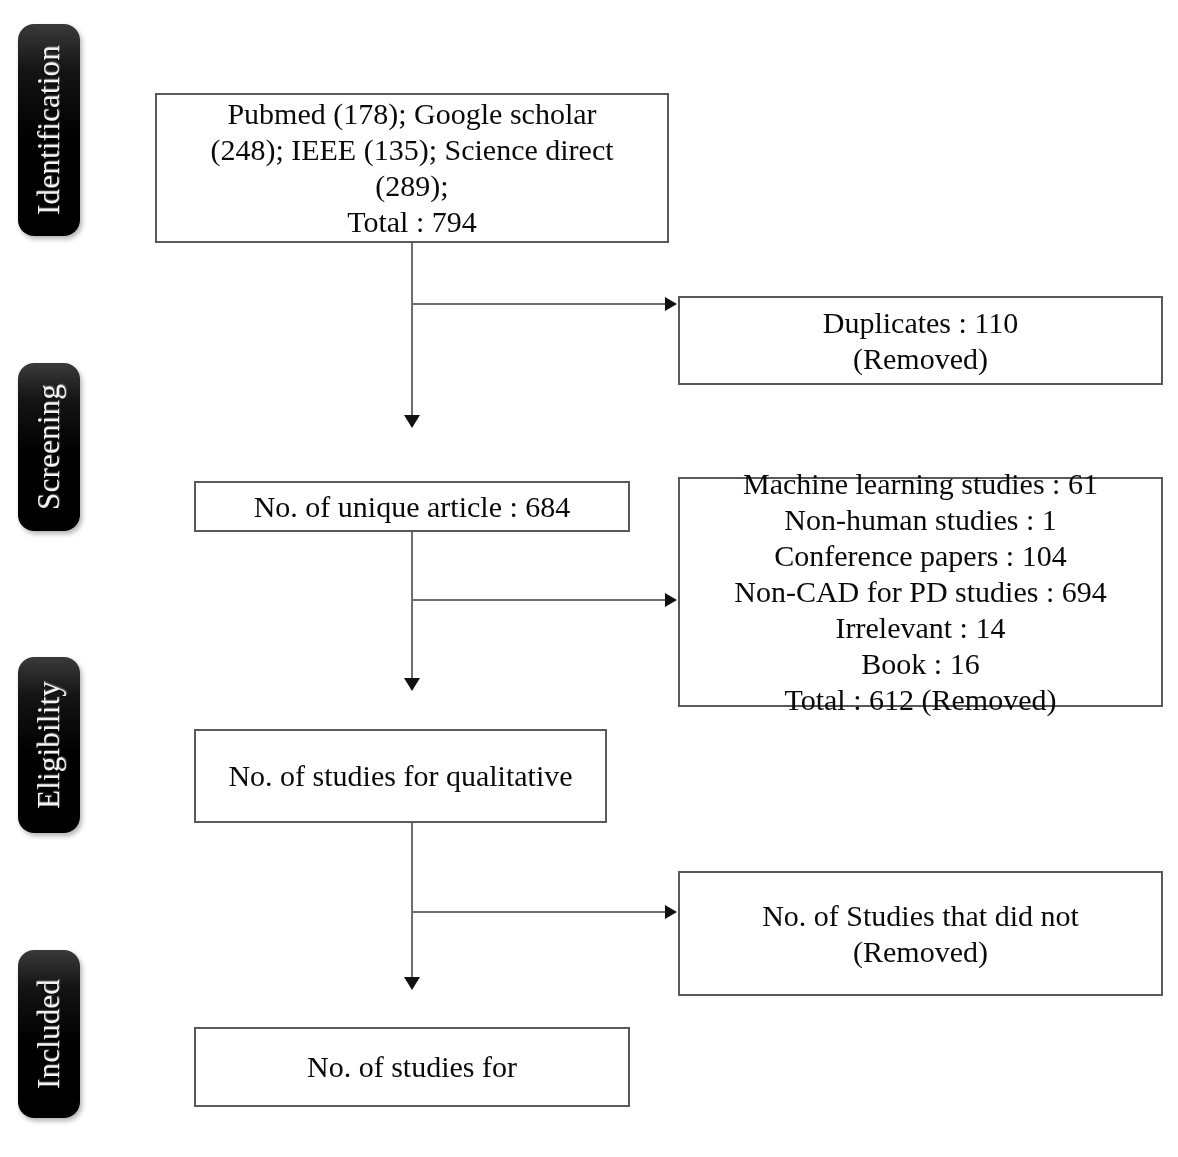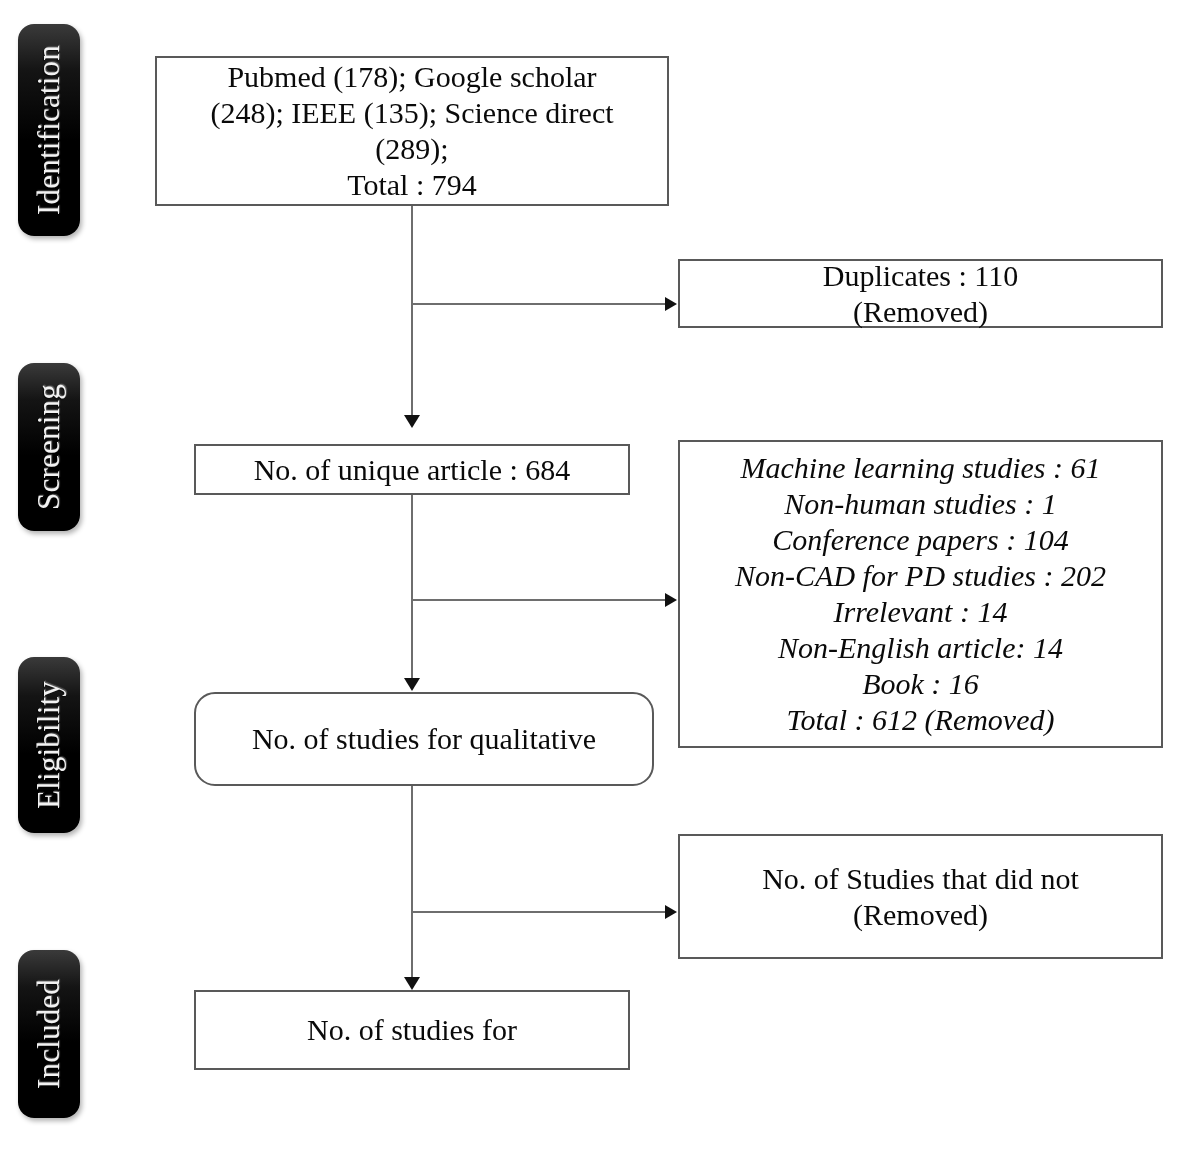--- a/index.html
+++ b/index.html
@@ -45,20 +45,21 @@
     background: #ffffff;
     display: flex;
     flex-direction: column;
     align-items: center;
     justify-content: center;
     text-align: center;
     color: #0a0a0a;
     font-size: 30px;
     line-height: 1.20;
     padding: 2px 6px;
+    margin-top: 37px;
   }
   .flow-box .line {
     display: block;
     white-space: nowrap;
   }
 
   
   .v-line {
     position: absolute;
     width: 2px;
@@ -125,41 +126,40 @@
   <div class="h-line" style="left:411px; top:911px; width:256px;"></div>
   <div class="arrow-right" style="left:665px; top:905px;"></div>
 
   <div class="flow-box" style="left:155px; top:56px; width:514px; height:150px;">
     <span class="line">Pubmed (178); Google scholar</span>
     <span class="line">(248); IEEE (135); Science direct</span>
     <span class="line">(289);</span>
     <span class="line">Total :  794</span>
   </div>
 
-  <div class="flow-box" style="left:678px; top:259px; width:485px; height:69px;">
+  <div class="flow-box" style="left:678px; top:259px; width:485px; height:89px;">
     <span class="line">Duplicates : 110</span>
     <span class="line">(Removed)</span>
   </div>
 
   <div class="flow-box" style="left:194px; top:444px; width:436px; height:51px;">
     <span class="line">No. of unique  article : 684</span>
   </div>
 
-  <div class="flow-box" style="left:678px; top:440px; width:485px; height:308px;font-style:italic;">
+  <div class="flow-box" style="left:678px; top:440px; width:485px; height:230px;">
     <span class="line">Machine learning studies : 61</span>
     <span class="line">Non-human studies : 1</span>
     <span class="line">Conference papers : 104</span>
-    <span class="line">Non-CAD for PD studies : 202</span>
+    <span class="line">Non-CAD for PD studies : 694</span>
     <span class="line">Irrelevant : 14</span>
-    <span class="line">Non-English article: 14</span>
     <span class="line">Book : 16</span>
     <span class="line">Total :  612 (Removed)</span>
   </div>
 
-  <div class="flow-box" style="left:194px; top:692px; width:460px; height:94px;border-radius:21px;">
+  <div class="flow-box" style="left:194px; top:692px; width:413px; height:94px;">
     <span class="line">No. of studies for qualitative</span>
   </div>
 
   <div class="flow-box" style="left:678px; top:834px; width:485px; height:125px;justify-content:center;">
     <span class="line">No. of Studies that did not</span>
     <span class="line">(Removed)</span>
   </div>
 
   <div class="flow-box" style="left:194px; top:990px; width:436px; height:80px;">
     <span class="line">No. of studies for</span>

